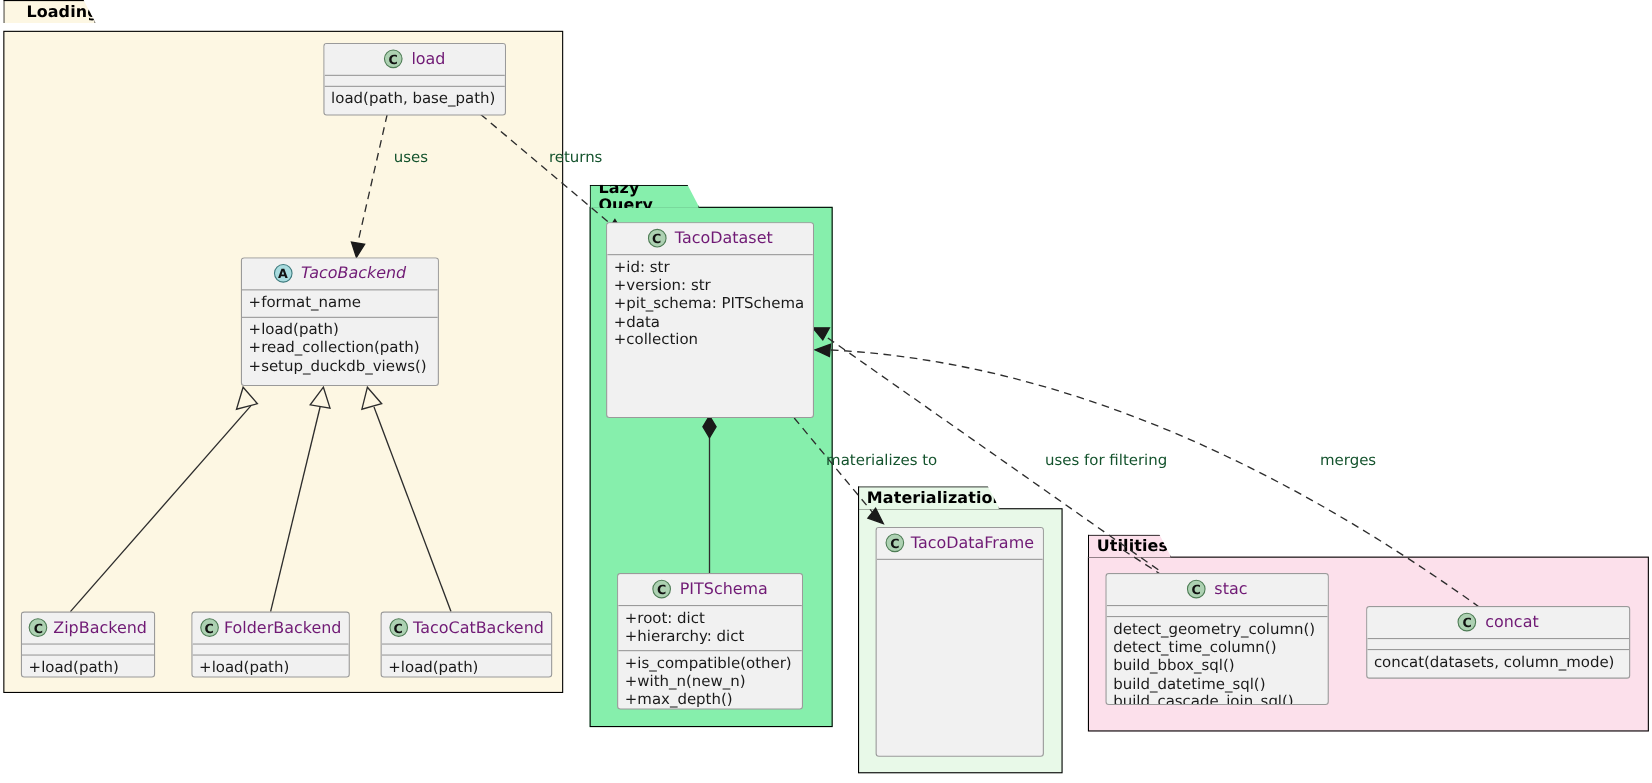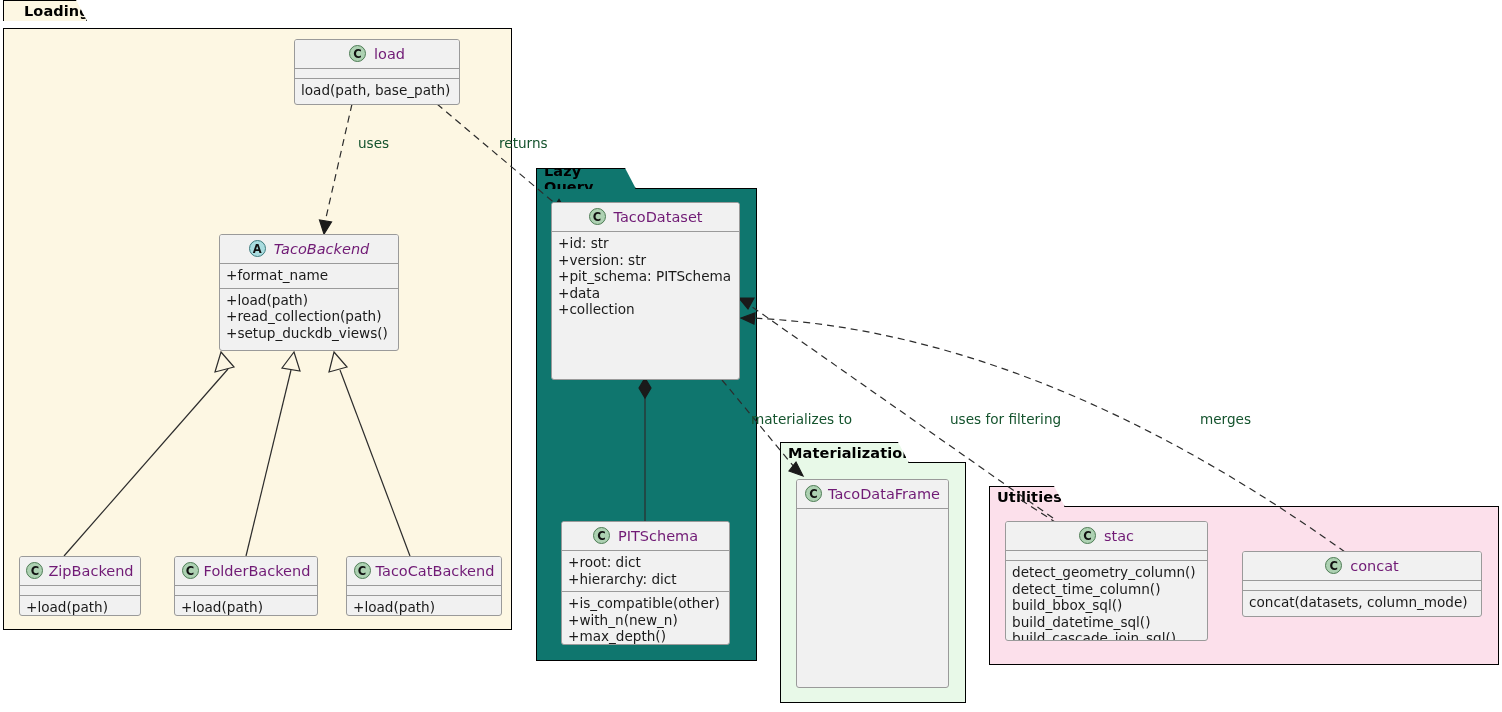--- a/index.html
+++ b/index.html
@@ -30,21 +30,21 @@
     font-size: 14.5px;
     color: #000000;
     display: flex;
     align-items: center;
     padding-left: 7px;
     letter-spacing: 0.1px;
     clip-path: polygon(0 0, calc(100% - 11px) 0, 100% 100%, 0 100%);
   }
 
   .pkg-loading        { background: #FDF7E3; }
-  .pkg-lazyquery      { background: #0f766e; }
+  .pkg-lazyquery      { background: #86efac; }
   .pkg-materialization{ background: #E8F9E8; }
   .pkg-utilities      { background: #FCE0EB; }
 
   
   .cls {
     position: absolute;
     box-sizing: border-box;
     background: #F1F1F1;
     border: 1px solid #9A9A9A;
     border-radius: 3px;

